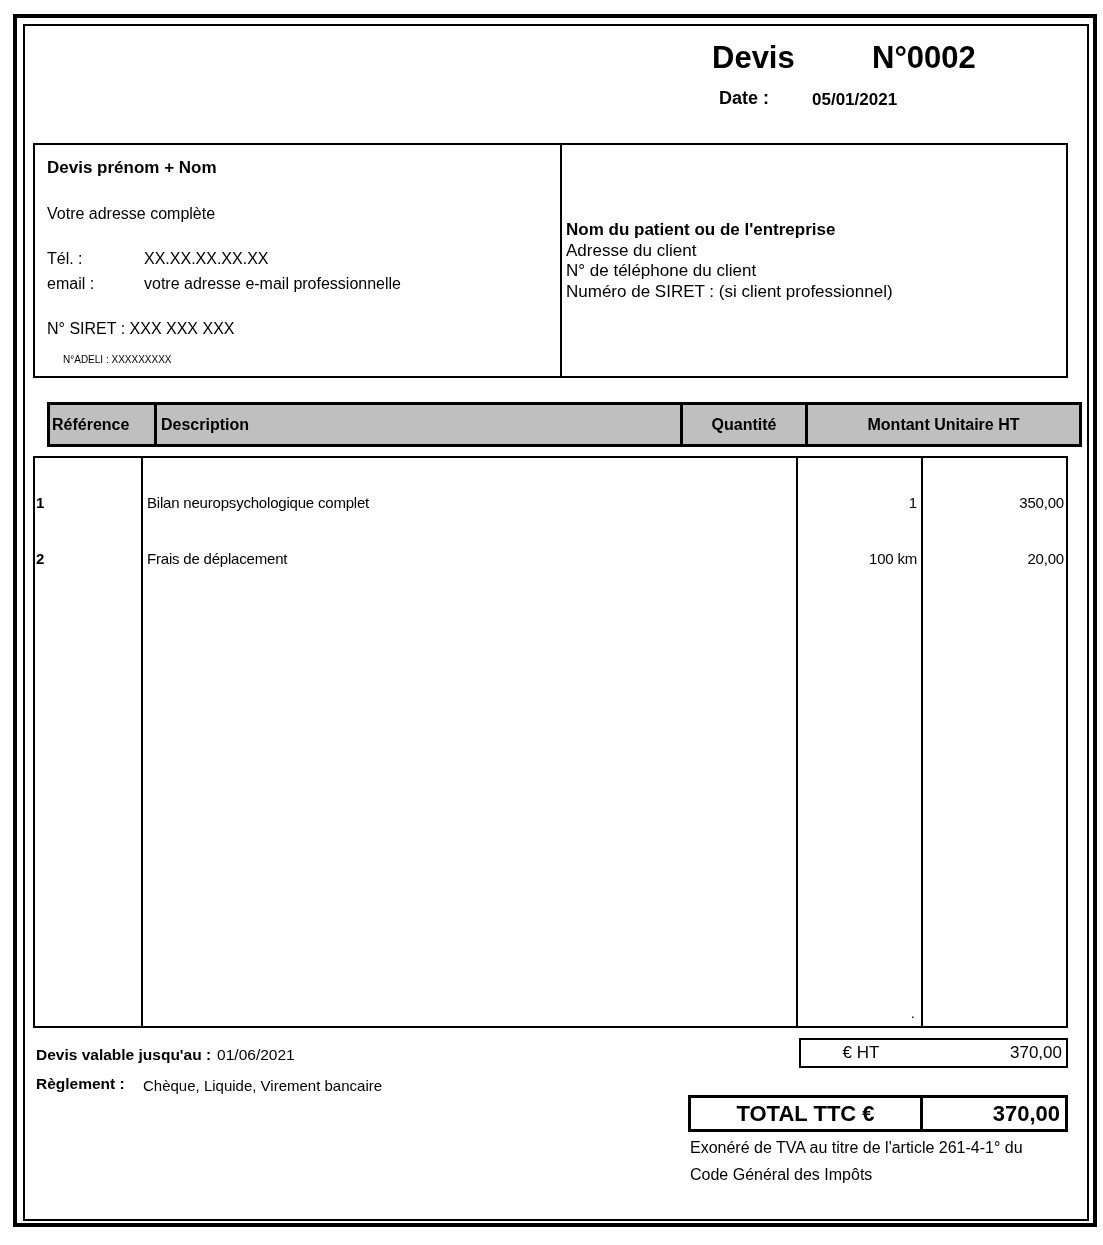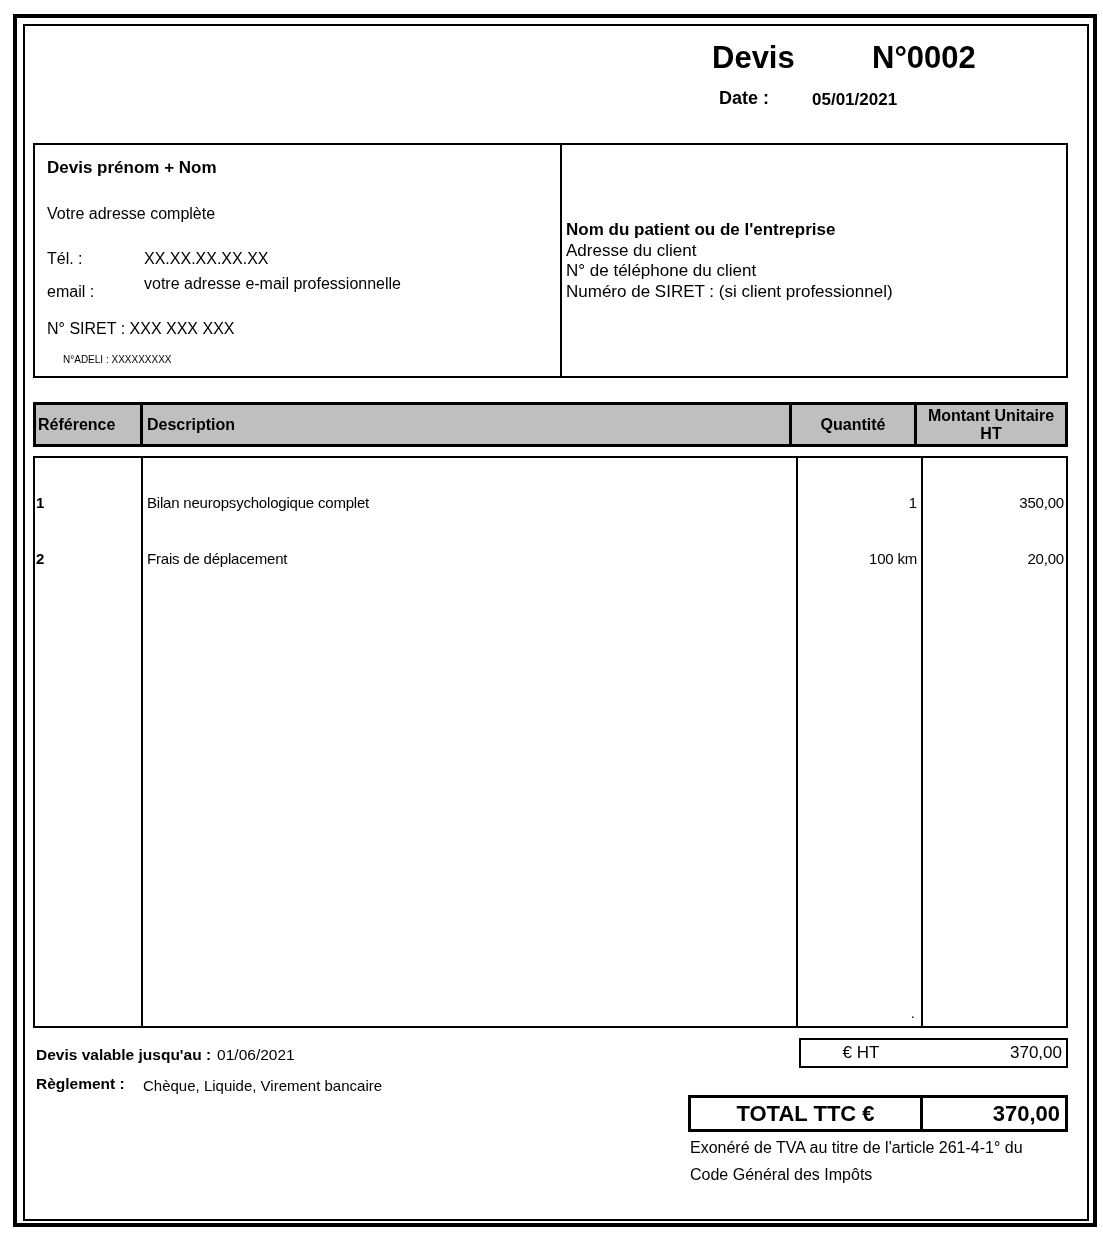--- a/index.html
+++ b/index.html
@@ -20,38 +20,38 @@
   .date-label  { left:719px; top:88px; font-size:18px; font-weight:bold; }
   .date-value  { left:812px; top:90px; font-size:17px; font-weight:bold; }
 
   
   .info-box     { left:33px; top:143px; width:1031px; height:231px; border:2px solid #000; }
   .info-divider { left:560px; top:143px; width:2px; height:235px; background:#000; }
   .s-name       { left:47px;  top:158px; font-size:17px; font-weight:bold; }
   .s-address    { left:47px;  top:205px; font-size:16px; }
   .s-tel-label  { left:47px;  top:250px; font-size:16px; }
   .s-tel-value  { left:144px; top:250px; font-size:16px; }
-  .s-email-label{ left:47px;  top:275px; font-size:16px;margin-top:8px; }
+  .s-email-label{ left:47px;  top:275px; font-size:16px; }
   .s-email-value{ left:144px; top:275px; font-size:16px; }
   .s-siret      { left:47px;  top:320px; font-size:16px; }
   .s-adeli      { left:47px;  top:354px; font-size:10px;margin-left:16px; }
   .c-name    { left:566px; top:220px; font-size:17px; font-weight:bold; }
   .c-address { left:566px; top:241px; font-size:17px; }
   .c-phone   { left:566px; top:261px; font-size:17px; }
   .c-siret   { left:566px; top:282px; font-size:17px; }
 
   
   .thead {
-    left:33px; top:402px; width:1035px; height:45px; background:#bfbfbf;
+    left:47px; top:402px; width:1035px; height:45px; background:#bfbfbf;
     border:3px solid #000; box-sizing:border-box; display:flex; align-items:stretch;
     font-weight:bold; font-size:16px;justify-content:flex-end;
   }
   .thead > div { display:flex; align-items:center; box-sizing:border-box; }
   .th-ref  { width:107px; padding-left:2px; border-right:3px solid #000; }
-  .th-desc { width:649px; padding-left:4px; border-right:3px solid #000; }
+  .th-desc { width:526px; padding-left:4px; border-right:3px solid #000; }
   .th-qty  { width:125px; justify-content:center; border-right:3px solid #000; }
   .th-amt  { flex:1; justify-content:center; text-align:center; line-height:18px; }
 
   
   .tbody { left:33px; top:456px; width:1035px; height:572px; border:2px solid #000; box-sizing:border-box; }
   .bd1 { left:141px; top:456px; width:2px; height:572px; background:#000; }
   .bd2 { left:796px; top:456px; width:2px; height:572px; background:#000; }
   .bd3 { left:921px; top:456px; width:2px; height:572px; background:#000; }
   .trow { left:33px; width:1035px; height:19px; display:flex; font-size:15px; letter-spacing:-0.2px; }
   .trow1 { top:494px; } .trow2 { top:550px; }

